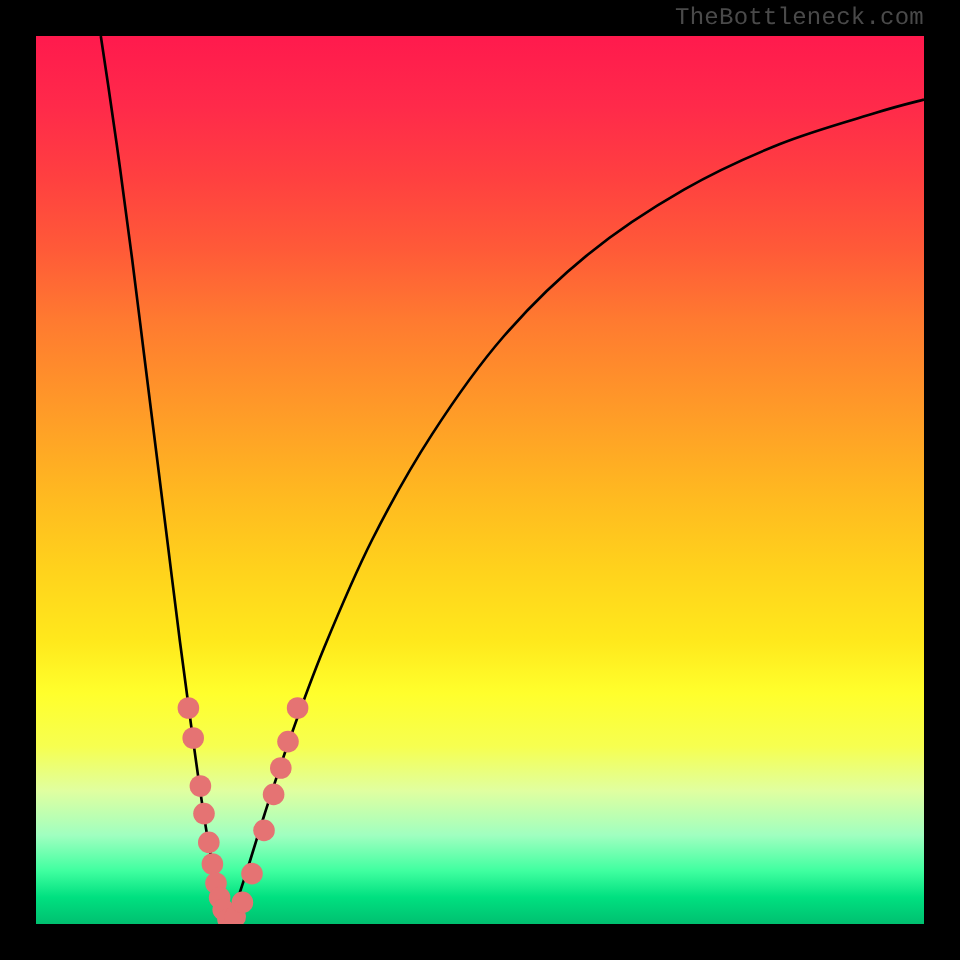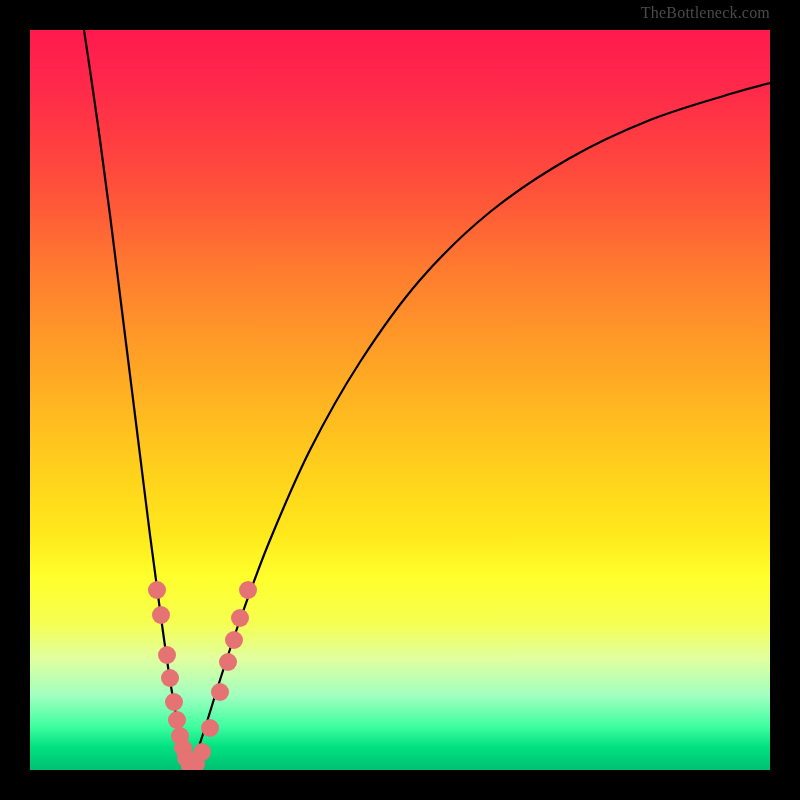--- a/index.html
+++ b/index.html
@@ -45,22 +45,22 @@
     position: absolute;
     left: 30px;
     top: 30px;
     width: 740px;
     height: 740px;
   }
   .watermark {
     position: absolute;
     top: 4px;
     right: 30px;
-    font-family: Liberation Serif, serif;
-    font-size: 16px;
+    font-family: Liberation Mono, monospace;
+    font-size: 20px;
     color: #4a4a4a;
     letter-spacing: 0.2px;
     font-weight: 400;
   }
 </style>
 </head>
 <body>
 
 <div class="container">
 

